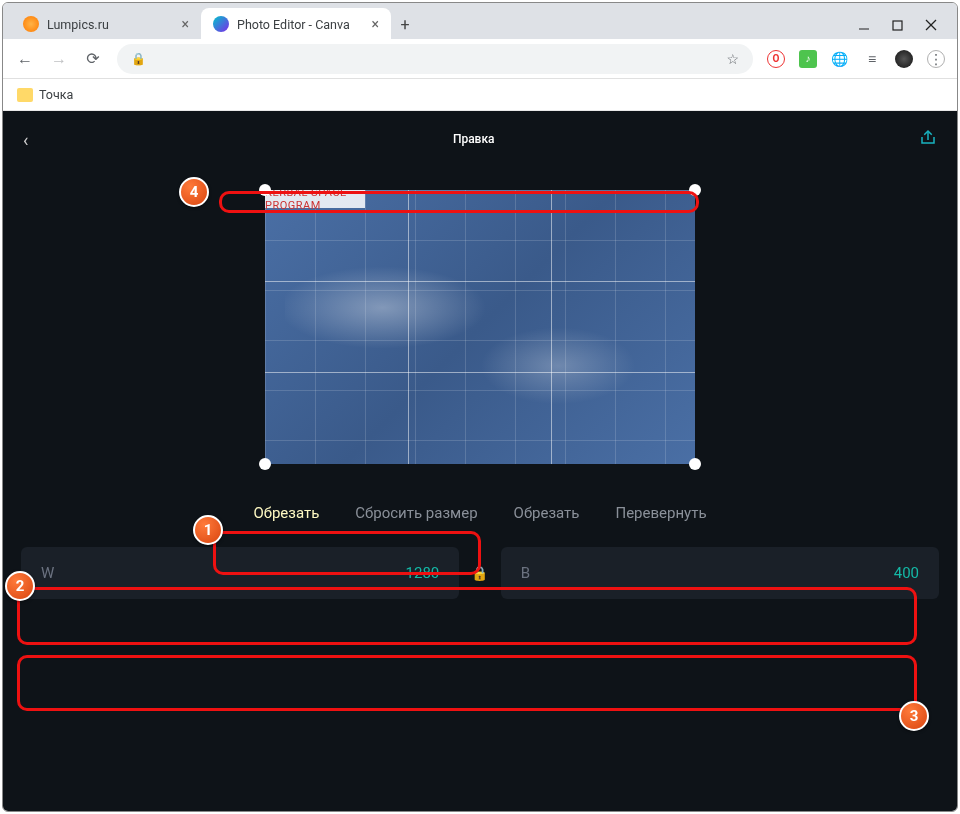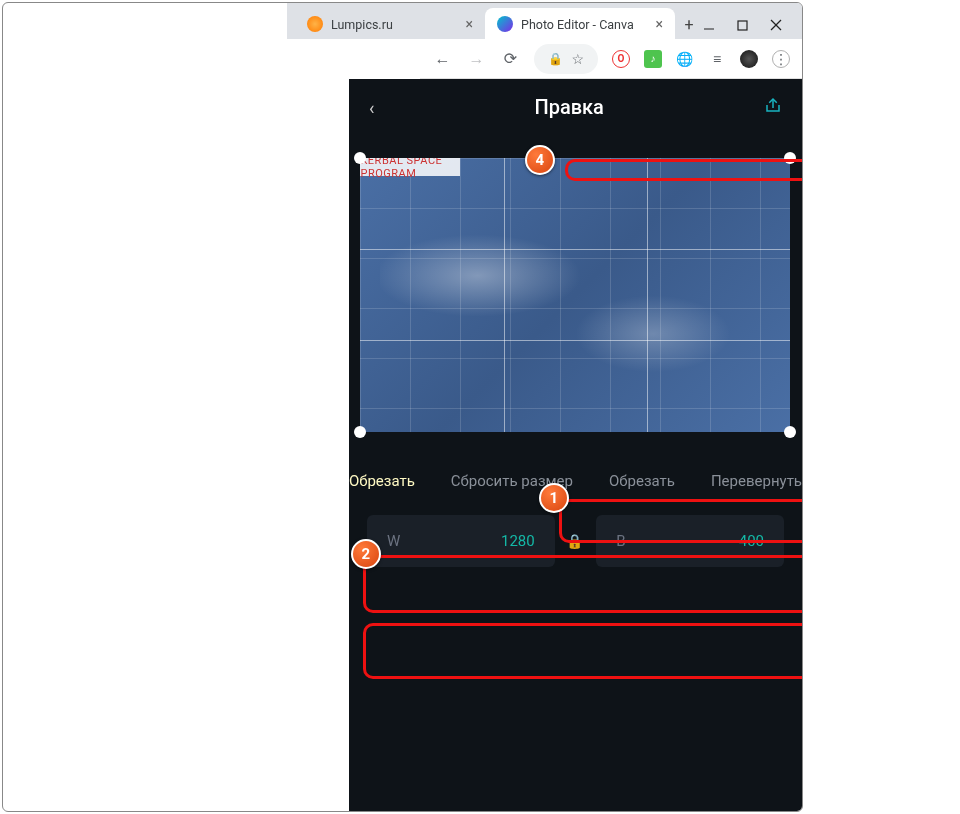--- a/index.html
+++ b/index.html
@@ -1,17 +1,17 @@
 <!DOCTYPE html>
 <html><head>
 <meta charset="utf-8">
 <style>
 * { margin: 0; padding: 0; box-sizing: border-box; font-family: -apple-system, BlinkMacSystemFont, "Segoe UI", Roboto, Arial, sans-serif; }
 body { background: #fff; width: 960px; height: 814px; overflow: hidden; }
-.window { border: 1px solid #888; border-radius: 6px; width: 801px; height: 810px; margin: 2px; background: #fff; overflow: hidden; display: flex; flex-direction: column; align-items: flex-end; }
+.window { border: 1px solid #888; border-radius: 6px; width: 956px; height: 810px; margin: 2px; background: #fff; overflow: hidden; display: flex; flex-direction: column; }
 .titlebar { height: 36px; background: #dee1e6; display: flex; align-items: flex-end; padding: 0 8px; }
 .winctrl { margin-left: auto; display: flex; gap: 22px; align-items: center; padding-right: 12px; padding-bottom: 8px; }
 .winctrl span { color: #222; font-size: 14px; display: inline-flex; }
 .tabs { display: flex; align-items: center; flex: 1; height: 100%; padding-top: 6px; }
 .tab { height: 32px; display: flex; align-items: center; padding: 0 12px; gap: 8px; font-size: 12.5px; color: #3c4043; min-width: 190px; border-radius: 8px 8px 0 0; }
 .tab.active { background: #fff; }
 .tab .favicon { width: 16px; height: 16px; border-radius: 50%; display: inline-block; }
 .fav-orange { background: radial-gradient(circle, #ffb347, #ff7a00); }
 .fav-canva { background: linear-gradient(135deg,#00c4cc,#7d2ae8); border-radius: 3px; }
 .tab .close { margin-left: auto; color: #666; font-size: 14px; }
@@ -22,21 +22,21 @@
 .lock { color: #5f6368; font-size: 12px; }
 .ext-icons { display: flex; gap: 14px; align-items: center; }
 .ext-icons span { width: 18px; height: 18px; display: inline-flex; align-items: center; justify-content: center; font-size: 14px; }
 .avatar { width: 22px; height: 22px; border-radius: 50%; background: radial-gradient(circle,#555,#111); }
 .menu3dot { width: 24px; height: 24px; border: 1px solid #b0b0b0; border-radius: 50%; display:flex; align-items:center; justify-content:center; color:#5f6368; }
 .bookmarks { height: 32px; display: flex; align-items: center; padding: 0 14px; gap: 6px; font-size: 12.5px; color: #3c4043; border-bottom: 1px solid #e8e8e8; }
 .bm-folder { width: 16px; height: 14px; background: #ffd968; border-radius: 2px; }
 .app { flex: 1; background: #0e1318; display: flex; flex-direction: column; color: #e8eaed; position: relative; }
 .app-header { height: 56px; display: flex; align-items: center; padding: 0 20px; }
 .back { color: #ccc; font-size: 18px; }
-.app-title { flex: 1; text-align: center; font-size: 20px; font-weight: 500; color: #fff; }
+.app-title { flex: 1; text-align: center; font-size: 12px; font-weight: 500; color: #fff; }
 .share { color: #19b4c0; font-size: 18px; }
 .canvas-area { height: 320px; display: flex; align-items: center; justify-content: center; position: relative; }
 .crop-frame { position: relative; width: 430px; height: 274px; }
 .crop-frame .img { width: 100%; height: 100%; background: linear-gradient(135deg,#4a6fa5 0%,#3a5a8a 50%,#4a6fa5 100%); position: relative; overflow: hidden; }
 .img::before { content:""; position:absolute; inset:0; background-image: linear-gradient(rgba(255,255,255,.15) 1px,transparent 1px), linear-gradient(90deg,rgba(255,255,255,.15) 1px,transparent 1px); background-size: 50px 50px; }
 .img::after { content:""; position:absolute; left:20px; right:20px; top:40px; bottom:40px; background: radial-gradient(ellipse at 25% 40%, rgba(255,255,255,.35) 0%, transparent 25%), radial-gradient(ellipse at 70% 70%, rgba(255,255,255,.25) 0%, transparent 20%); }
 .watermark { position:absolute; top:0; left:0; width:100px; height:18px; background: rgba(255,255,255,.85); font-size:11px; color:#c33; display:flex; align-items:center; justify-content:center; letter-spacing:.5px; }
 .grid-overlay { position:absolute; inset:0; pointer-events:none; }
 .grid-overlay::before, .grid-overlay::after { content:""; position:absolute; background: rgba(255,255,255,.5); }
 .grid-overlay::before { left:33.3%; width:1px; top:0; bottom:0; box-shadow: 143px 0 rgba(255,255,255,.5); }
@@ -107,20 +107,24 @@
     <div class="ext-icons">
       <span style="background:#fff;border:1px solid #e33;border-radius:50%;color:#e33;font-size:10px;font-weight:700">O</span>
       <span style="background:#4ec44e;color:#fff;border-radius:3px;font-size:10px">♪</span>
       <span style="color:#3b78e7">🌐</span>
       <span style="color:#5f6368">≡</span>
       <span class="avatar"></span>
       <span class="menu3dot">⋮</span>
     </div>
   </div>
 
+  <div class="bookmarks">
+    <span class="bm-folder"></span>
+    <span>Точка</span>
+  </div>
 
   <div class="app">
     <div class="app-header">
       <span class="back">‹</span>
       <span class="app-title">Правка</span>
       <span class="share">
         <svg width="18" height="18" viewBox="0 0 24 24" fill="none" stroke="#19b4c0" stroke-width="2">
             <path d="M4 12v8h16v-8"></path>
             <path d="M12 4v12"></path>
             <path d="M7 9l5-5 5 5"></path>

